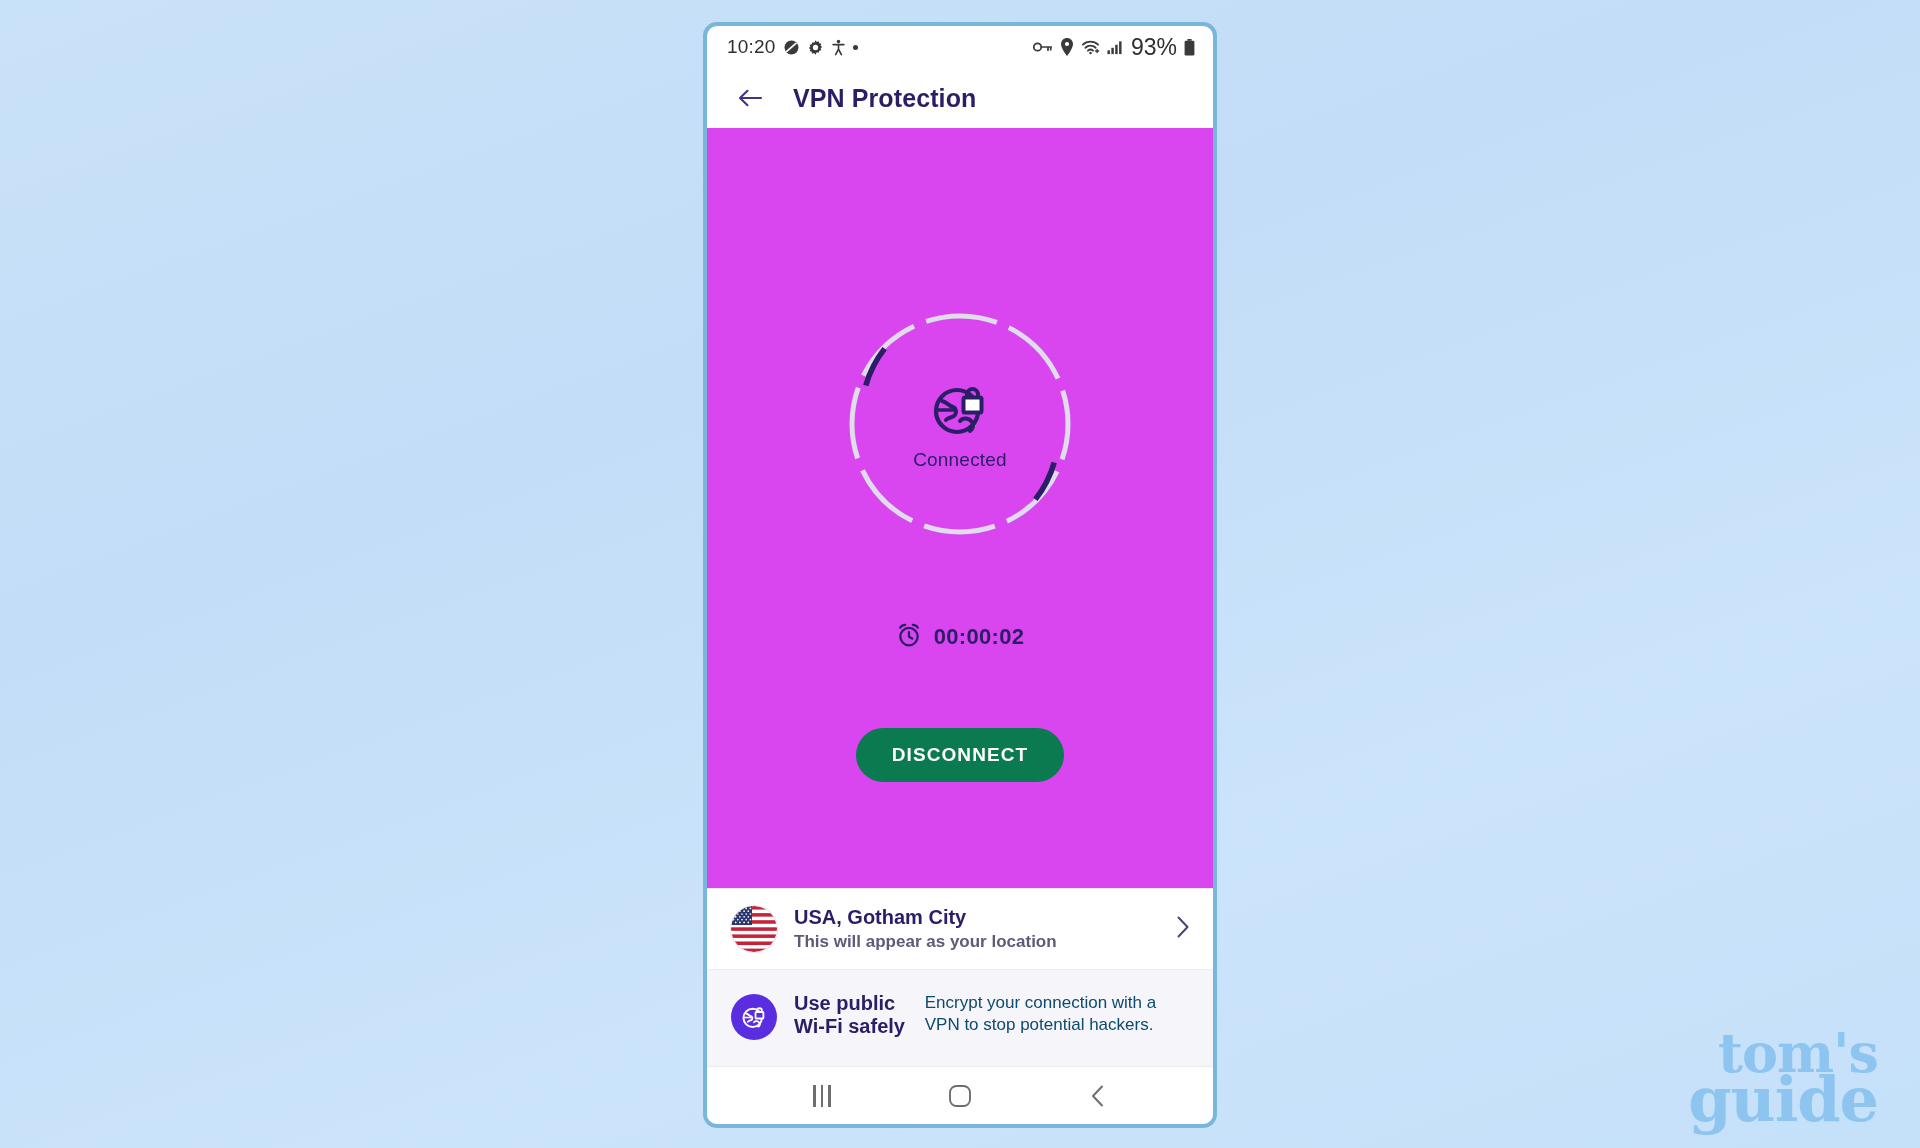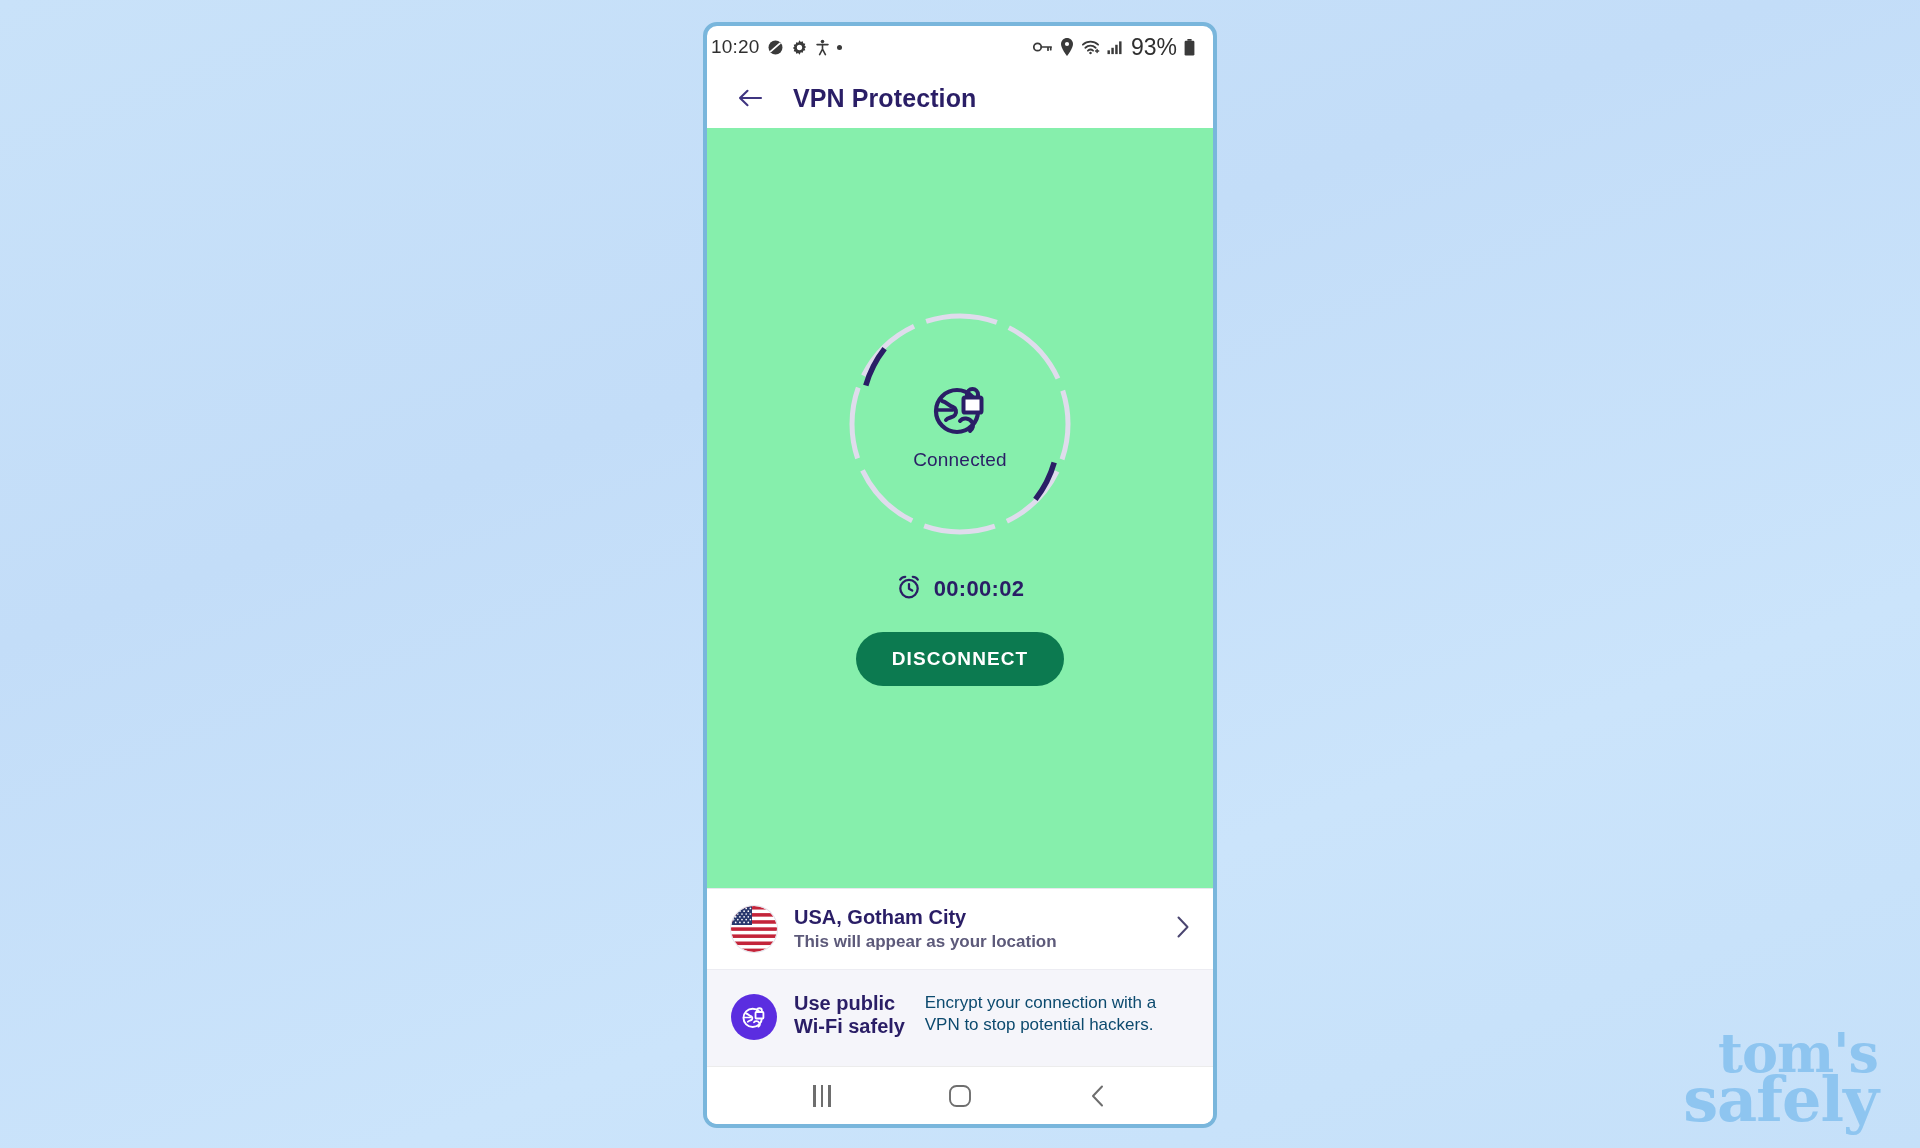--- a/index.html
+++ b/index.html
@@ -45,21 +45,21 @@
     display: flex;
     flex-direction: column;
   }
 
   
   .status-bar {
     height: 42px;
     flex: 0 0 42px;
     display: flex;
     align-items: center;
-    padding: 0 18px 0 4px;
+    padding: 0 18px 0 20px;
     box-sizing: border-box;
     font-size: 19px;
     color: #3a3a3a;
   }
   .status-left { display: flex; align-items: center; gap: 7px; }
   .status-clock { font-size: 19px; color: #2f2f2f; letter-spacing: .2px; }
   .status-right {
     margin-left: auto;
     display: flex;
     align-items: center;
@@ -93,21 +93,22 @@
     letter-spacing: .1px;
   }
 
   
   .content {
     flex: 1 1 auto;
     position: relative;
     display: flex;
     flex-direction: column;
     align-items: center;
-    background: #86efac;
+    background: #d946ef;
+    gap: 48px;
   }
 
   .ring-wrap {
     margin-top: 182px;
     width: 228px;
     height: 228px;
     position: relative;
     display: flex;
     align-items: center;
     justify-content: center;
@@ -246,21 +247,21 @@
     display: block;
     width: 2.5px; height: 22px;
     background: #6e6e6e;
   }
 </style>
 </head>
 <body>
 
 <div class="watermark">
   <span class="wm1">tom's</span>
-  <span class="wm2">safely</span>
+  <span class="wm2">guide</span>
 </div>
 
 <div class="phone-frame">
 
   <div class="status-bar">
     <div class="status-left">
       <span class="status-clock">10:20</span>
       <span class="sicon">
         <svg width="17" height="17" viewBox="0 0 20 20">
             <circle cx="10" cy="10" r="8.2" fill="#3a3a3a"></circle>

